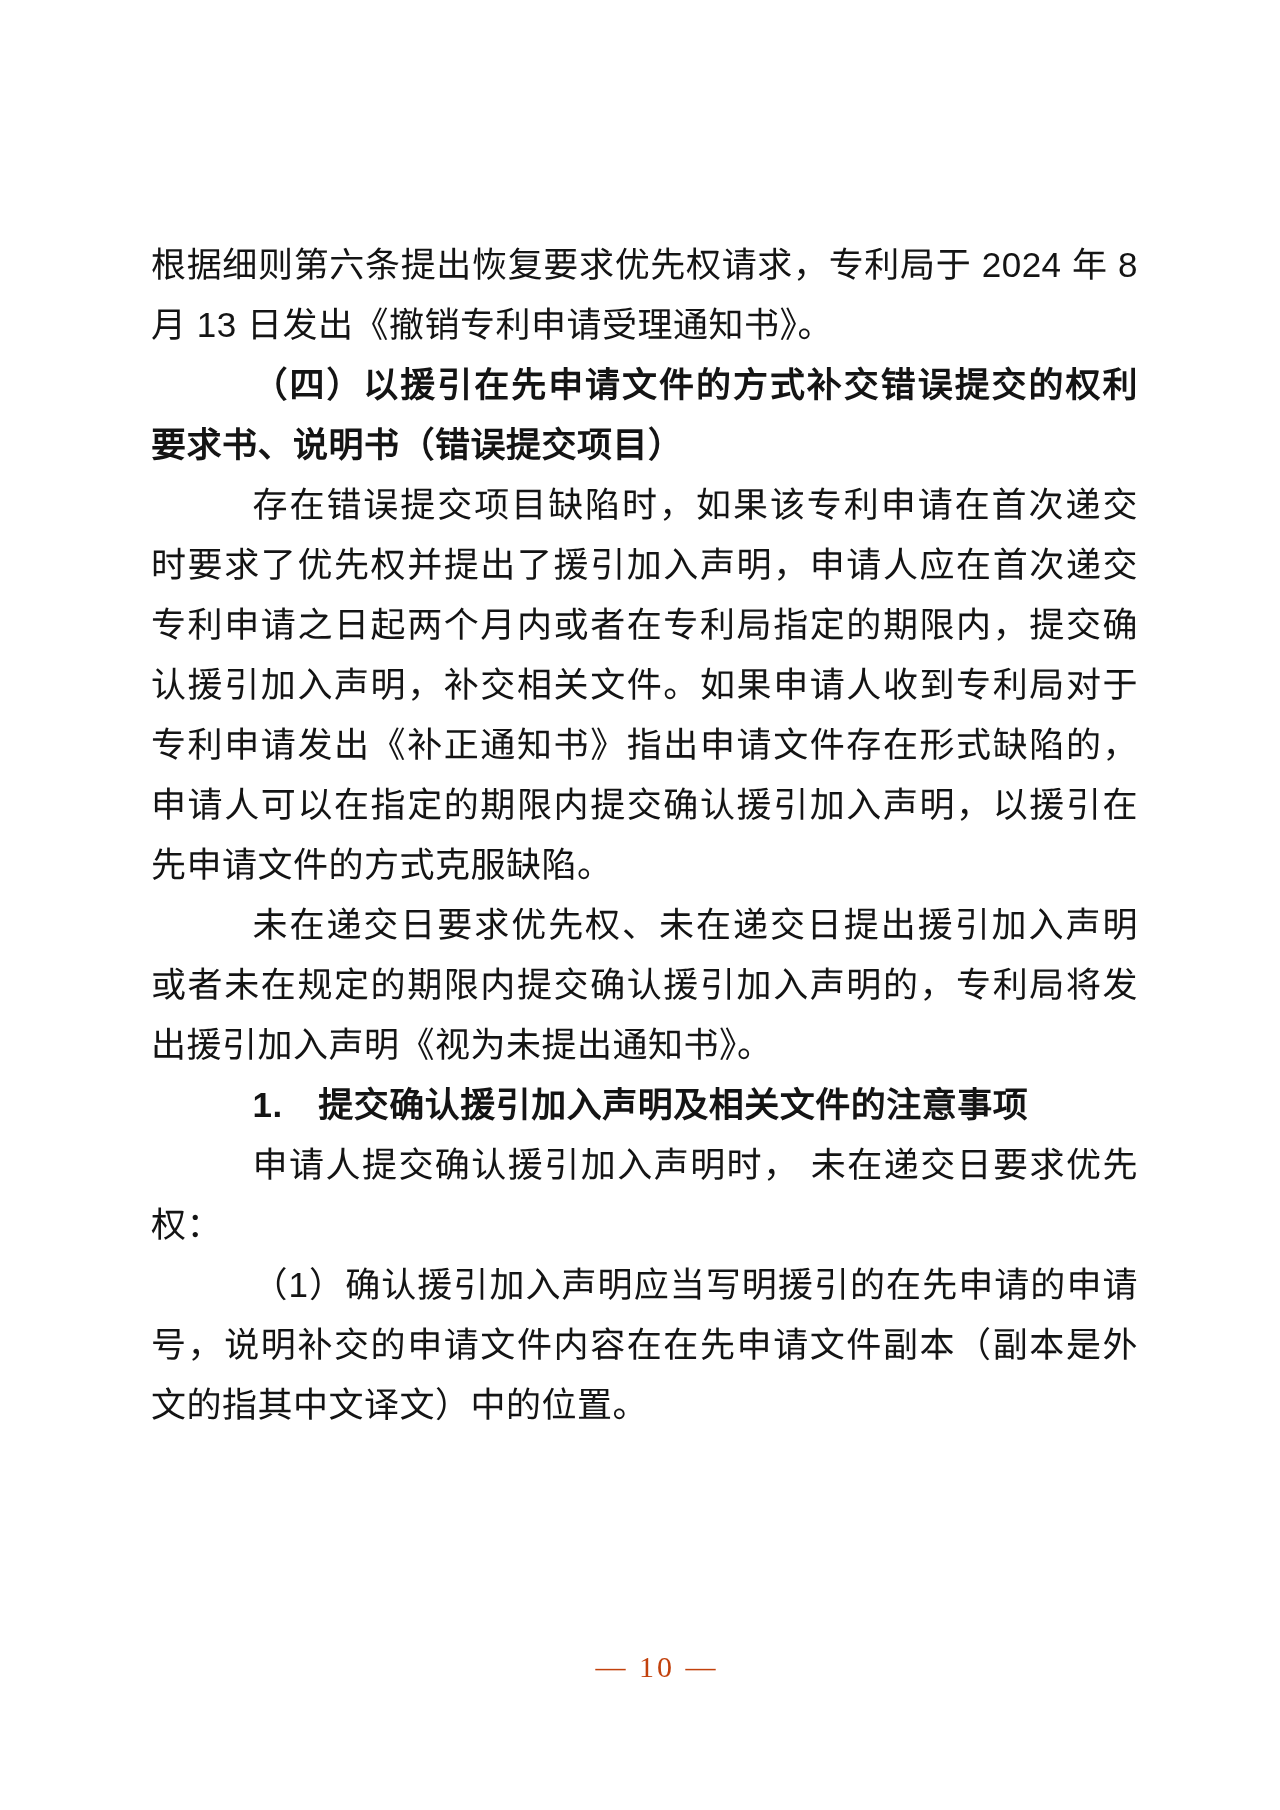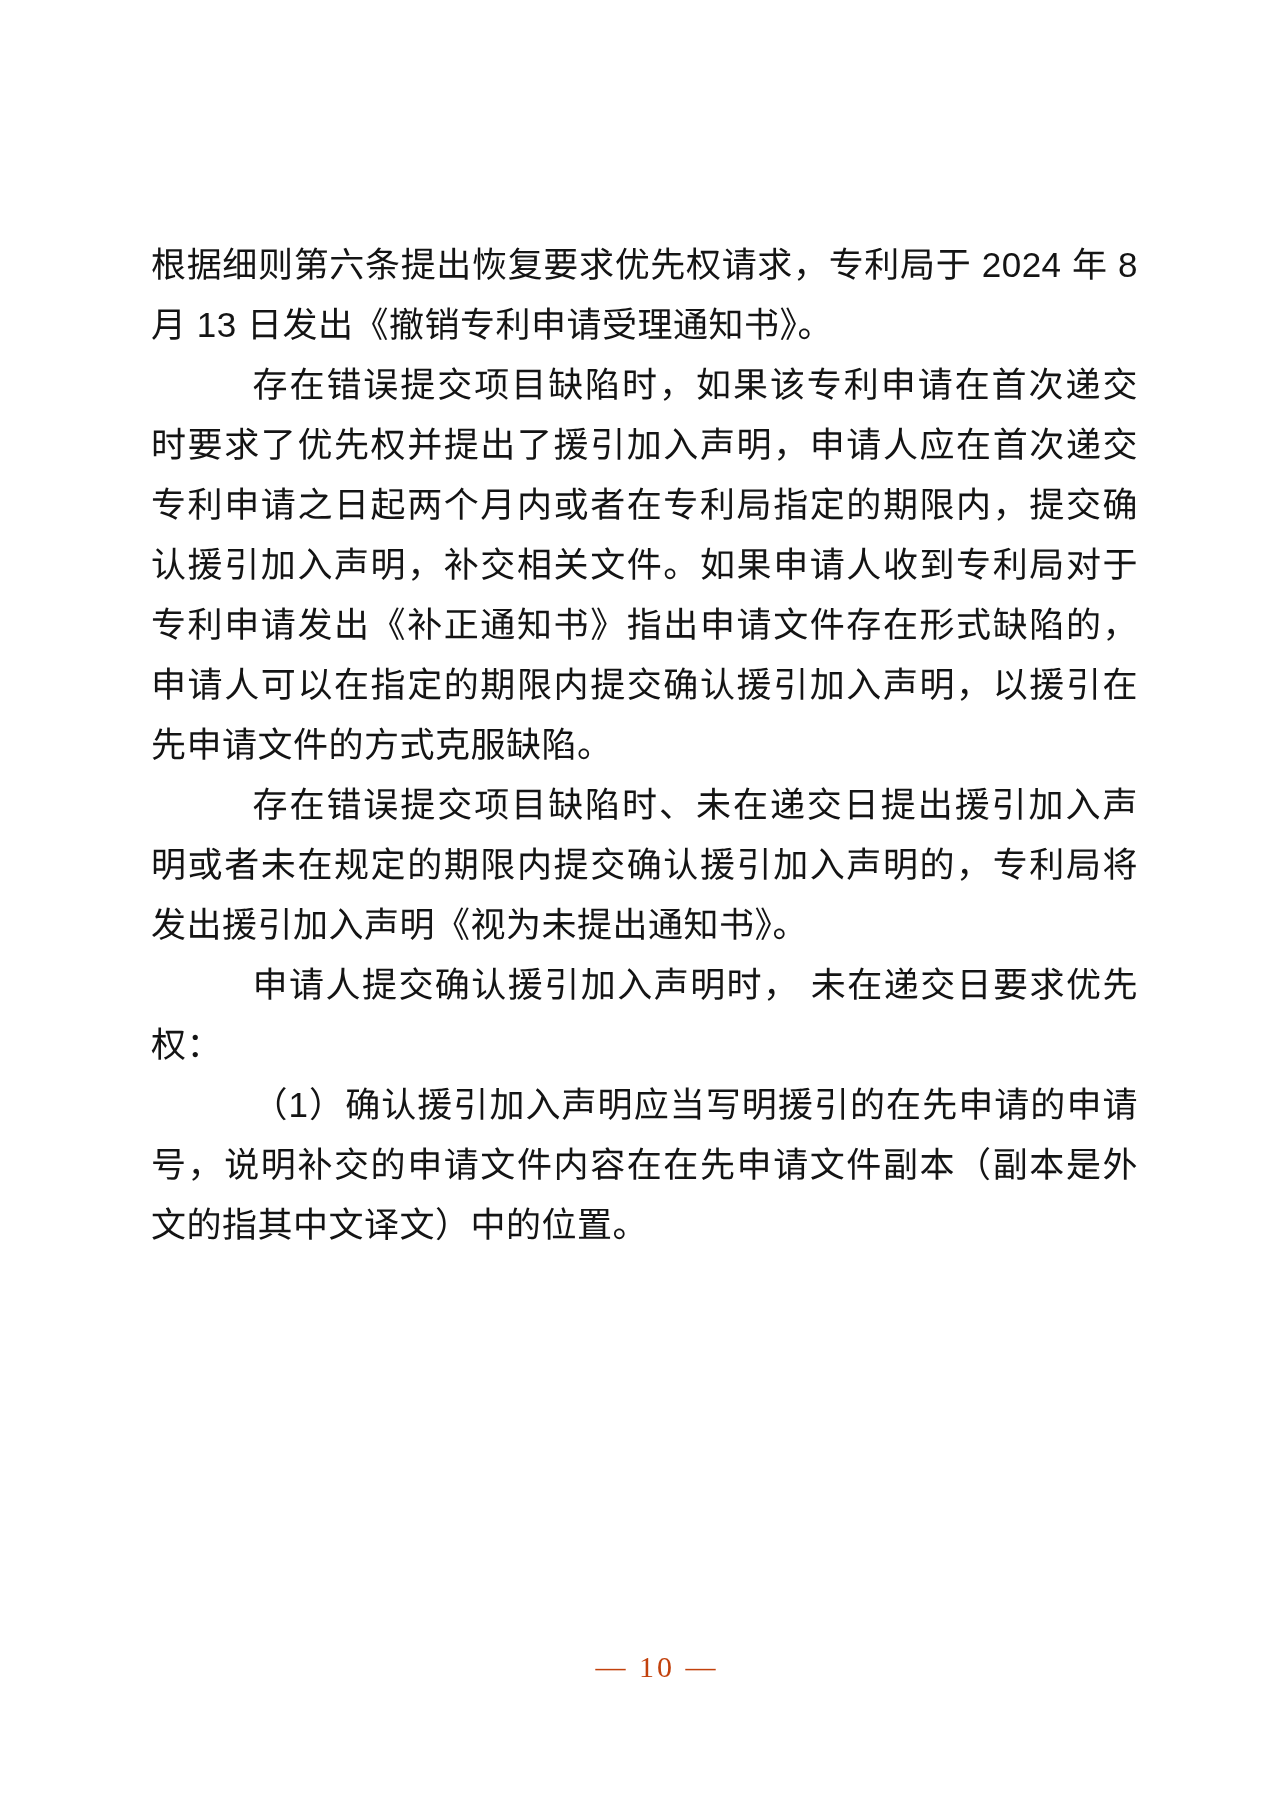--- a/index.html
+++ b/index.html
@@ -52,25 +52,27 @@
 </head>
 <body>
 
 <div class="page">
 
   <div class="text-block">
 
     <p>根据细则第六条提出恢复要求优先权请求，专利局于 2024 年 8 月 13 日发出《撤销专利申请受理通知书》。</p>
 
 
+    <p class="indent heading">（四）以援引在先申请文件的方式补交错误提交的权利要求书、说明书（错误提交项目）</p>
 
     <p class="indent">存在错误提交项目缺陷时，如果该专利申请在首次递交时要求了优先权并提出了援引加入声明，申请人应在首次递交专利申请之日起两个月内或者在专利局指定的期限内，提交确认援引加入声明，补交相关文件。如果申请人收到专利局对于专利申请发出《补正通知书》指出申请文件存在形式缺陷的，申请人可以在指定的期限内提交确认援引加入声明，以援引在先申请文件的方式克服缺陷。</p>
 
-    <p class="indent">存在错误提交项目缺陷时、未在递交日提出援引加入声明或者未在规定的期限内提交确认援引加入声明的，专利局将发出援引加入声明《视为未提出通知书》。</p>
+    <p class="indent">未在递交日要求优先权、未在递交日提出援引加入声明或者未在规定的期限内提交确认援引加入声明的，专利局将发出援引加入声明《视为未提出通知书》。</p>
 
+    <p class="indent heading">1.　提交确认援引加入声明及相关文件的注意事项</p>
 
     <p class="indent">申请人提交确认援引加入声明时， 未在递交日要求优先权：</p>
 
     <p class="indent">（1）确认援引加入声明应当写明援引的在先申请的申请号，说明补交的申请文件内容在在先申请文件副本（副本是外文的指其中文译文）中的位置。</p>
 
 
   </div>
 
   <div class="footer">— 10 —</div>
 

